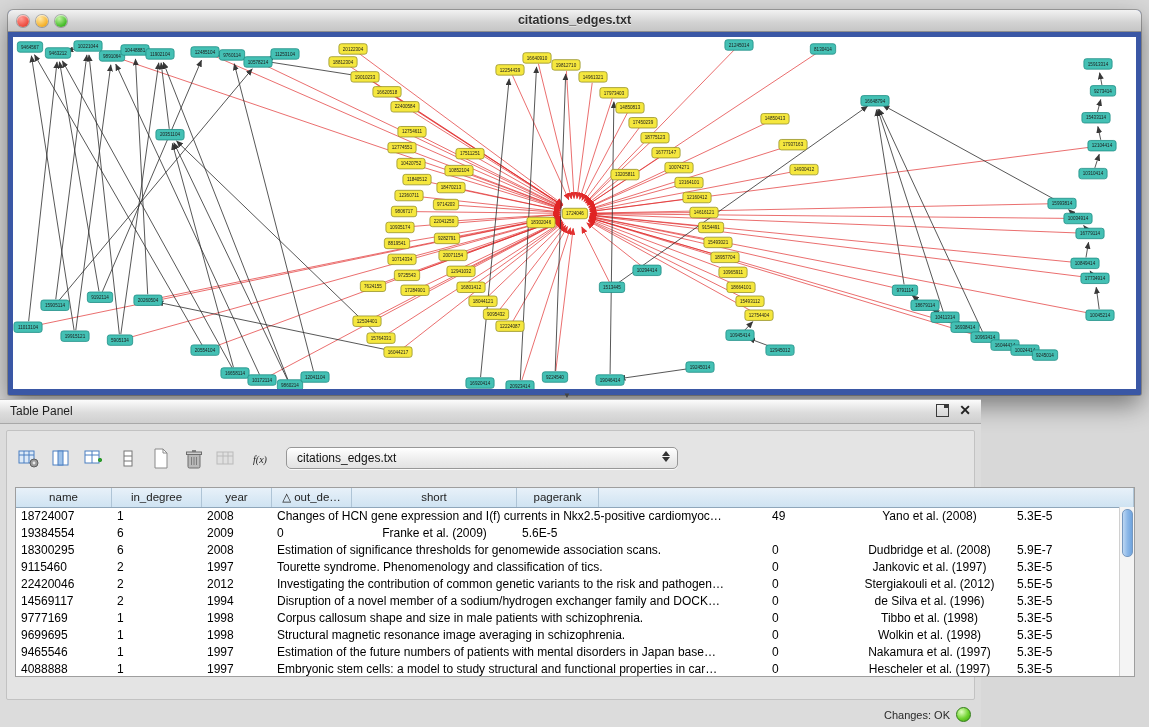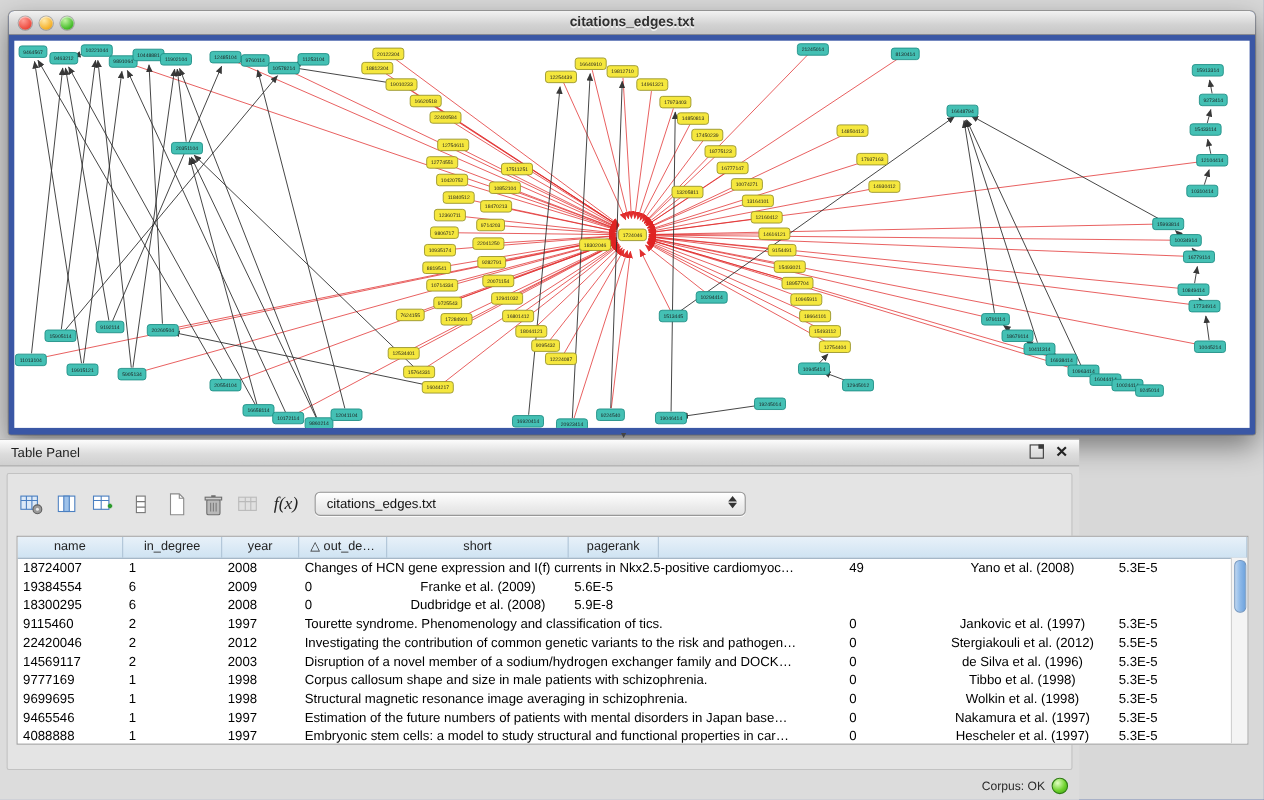--- a/index.html
+++ b/index.html
@@ -39,21 +39,21 @@
   .float-ico{width:11px;height:11px;border:1.5px solid #3a3a3a;position:relative;}
   .float-ico:after{content:"";position:absolute;right:-1px;top:-1px;width:5px;height:4px;background:#3a3a3a;}
   .close-ico{font-size:14px;font-weight:bold;color:#222;line-height:14px;}
 
   .inner-panel{position:absolute;left:6px;right:6px;top:30px;bottom:28px;
     background:#e4e4e4;border:1px solid #c2c2c2;border-radius:2px;}
 
   
   .toolbar{position:absolute;left:8px;top:14px;height:28px;display:flex;align-items:center;gap:5px;}
   .tbtn{width:28px;height:26px;display:flex;align-items:center;justify-content:center;border-radius:3px;}
-  .fx{font-size:16px;font-style:italic;color:#222;font-family:"Liberation Serif",serif;padding:0 4px;}
+  .fx{font-size:10px;font-style:italic;color:#222;font-family:"Liberation Serif",serif;padding:0 4px;}
   .dropdown{position:absolute;left:279px;top:16px;width:392px;height:22px;box-sizing:border-box;
     border:1px solid #979797;border-radius:5px;background:linear-gradient(#ffffff,#ececec 60%,#e2e2e2);
     font-size:12px;color:#111;line-height:20px;padding-left:10px;
     box-shadow:0 1px 0 rgba(255,255,255,.8);}
   .dd-arrows{position:absolute;right:7px;top:3px;display:flex;flex-direction:column;gap:1px;}
   .dd-arrows i{display:block;width:0;height:0;border-left:4px solid transparent;border-right:4px solid transparent;}
   .dd-up{border-bottom:5px solid #333;}
   .dd-down{border-top:5px solid #333;}
 
   
@@ -806,23 +806,24 @@
               <div class="cell c2">2009</div>
               <div class="cell c4">0</div>
               <div class="cell c5">Franke et al. (2009)</div>
               <div class="cell c6">5.6E-5</div>
               <div class="cell c7"></div>
             </div>
             <div class="trow">
               <div class="cell c0">18300295</div>
               <div class="cell c1">6</div>
               <div class="cell c2">2008</div>
+              <div class="cell c3">Estimation of significance thresholds for genomewide association scans.</div>
               <div class="cell c4">0</div>
               <div class="cell c5">Dudbridge et al. (2008)</div>
-              <div class="cell c6">5.9E-8</div>
+              <div class="cell c6">5.9E-7</div>
               <div class="cell c7"></div>
             </div>
             <div class="trow">
               <div class="cell c0">9115460</div>
               <div class="cell c1">2</div>
               <div class="cell c2">1997</div>
               <div class="cell c3">Tourette syndrome. Phenomenology and classification of tics.</div>
               <div class="cell c4">0</div>
               <div class="cell c5">Jankovic et al. (1997)</div>
               <div class="cell c6">5.3E-5</div>
@@ -834,21 +835,21 @@
               <div class="cell c2">2012</div>
               <div class="cell c3">Investigating the contribution of common genetic variants to the risk and pathogen…</div>
               <div class="cell c4">0</div>
               <div class="cell c5">Stergiakouli et al. (2012)</div>
               <div class="cell c6">5.5E-5</div>
               <div class="cell c7"></div>
             </div>
             <div class="trow">
               <div class="cell c0">14569117</div>
               <div class="cell c1">2</div>
-              <div class="cell c2">2003</div>
+              <div class="cell c2">1994</div>
               <div class="cell c3">Disruption of a novel member of a sodium/hydrogen exchanger family and DOCK…</div>
               <div class="cell c4">0</div>
               <div class="cell c5">de Silva et al. (1996)</div>
               <div class="cell c6">5.3E-5</div>
               <div class="cell c7"></div>
             </div>
             <div class="trow">
               <div class="cell c0">9777169</div>
               <div class="cell c1">1</div>
               <div class="cell c2">1998</div>
@@ -890,17 +891,17 @@
             </div>
           </div>
         <div class="vscroll">
           <div class="vthumb"></div>
         </div>
       </div>
 
     </div>
 
     <div class="status">
-      <span class="mem-label">Corpus: OK</span>
+      <span class="mem-label">Changes: OK</span>
       <span class="led"></span>
     </div>
   </div>
 </div>
 
 </body></html>

